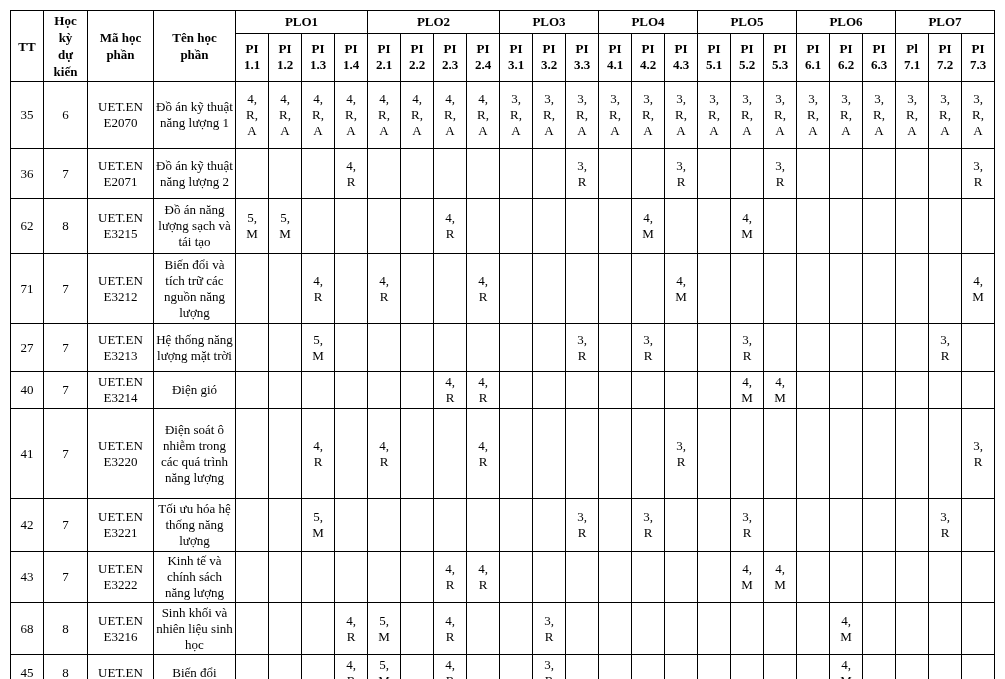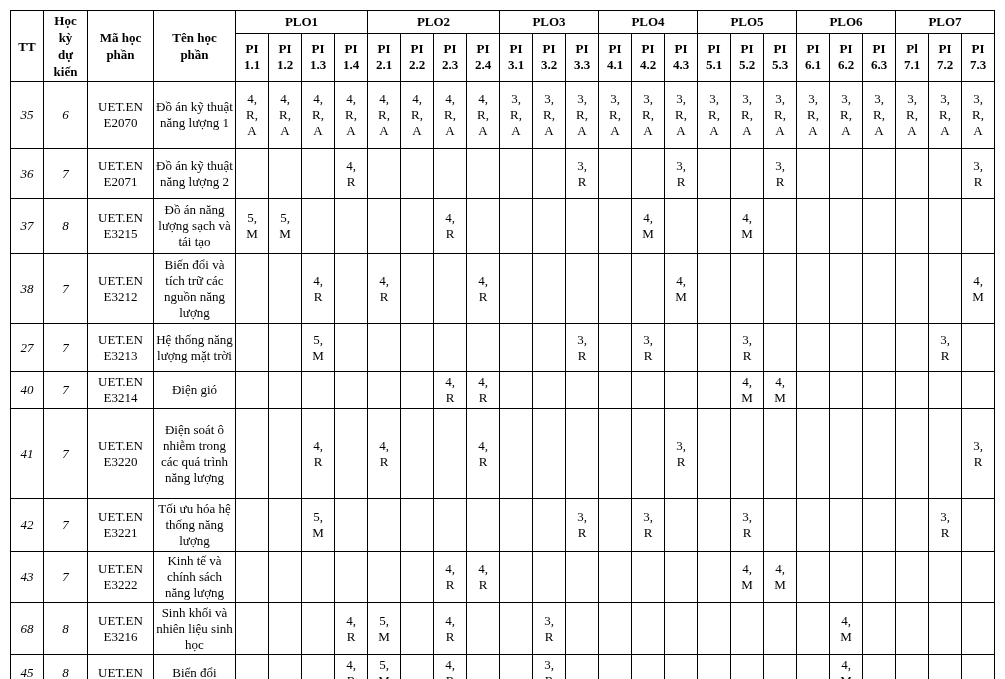--- a/index.html
+++ b/index.html
@@ -28,21 +28,20 @@
     vertical-align: middle;
     padding: 1px 1px;
     overflow: hidden;
   }
   table.plo-table th {
     font-weight: bold;
     white-space: pre-line;
   }
   td.cell-tt, td.cell-semester {
     white-space: nowrap;
-    font-style: italic;
   }
   td.cell-code {
     white-space: pre-line;
     text-align: center;
     padding: 0 2px;
   }
   td.cell-name {
     text-align: left;
     padding: 2px 3px 2px 4px;
     white-space: normal;
@@ -265,21 +264,21 @@
 R</td>
         <td class="cell-value"></td>
         <td class="cell-value"></td>
         <td class="cell-value"></td>
         <td class="cell-value"></td>
         <td class="cell-value"></td>
         <td class="cell-value">3,
 R</td>
       </tr>
       <tr style="height: 55px;">
-        <td class="cell-tt">37</td>
+        <td class="cell-tt">62</td>
         <td class="cell-semester">8</td>
         <td class="cell-code">UET.EN
 E3215</td>
         <td class="cell-name">Đồ án năng lượng sạch và tái tạo</td>
         <td class="cell-value">5,
 M</td>
         <td class="cell-value">5,
 M</td>
         <td class="cell-value"></td>
         <td class="cell-value"></td>
@@ -300,21 +299,21 @@
 M</td>
         <td class="cell-value"></td>
         <td class="cell-value"></td>
         <td class="cell-value"></td>
         <td class="cell-value"></td>
         <td class="cell-value"></td>
         <td class="cell-value"></td>
         <td class="cell-value"></td>
       </tr>
       <tr style="height: 70px;">
-        <td class="cell-tt">38</td>
+        <td class="cell-tt">71</td>
         <td class="cell-semester">7</td>
         <td class="cell-code">UET.EN
 E3212</td>
         <td class="cell-name">Biến đổi và tích trữ các nguồn năng lượng</td>
         <td class="cell-value"></td>
         <td class="cell-value"></td>
         <td class="cell-value">4,
 R</td>
         <td class="cell-value"></td>
         <td class="cell-value">4,

